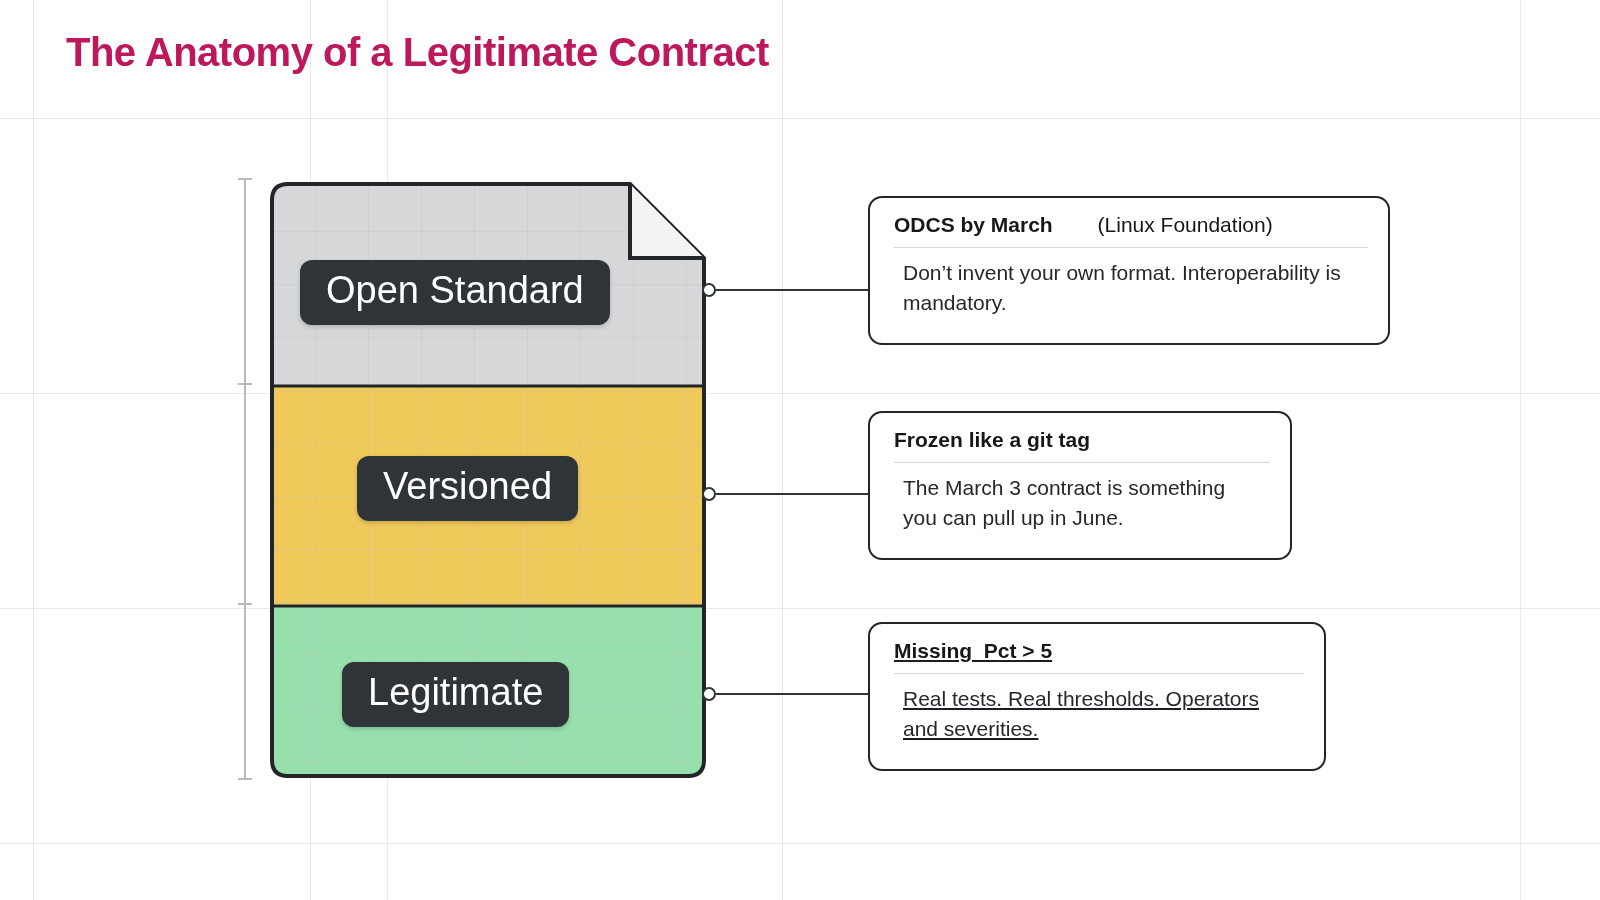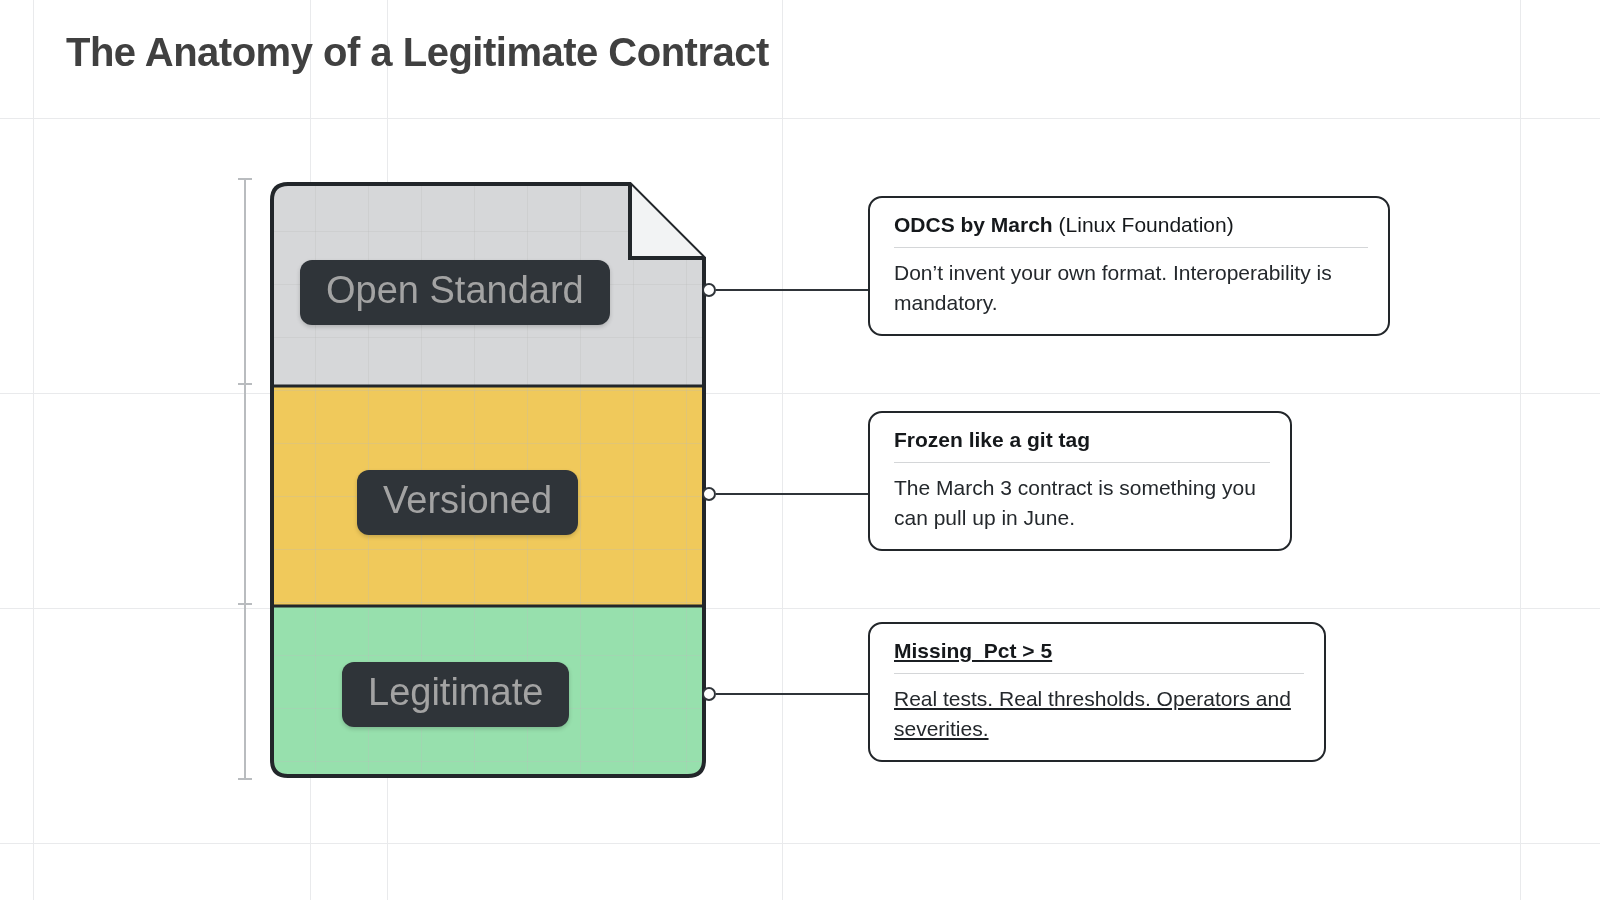--- a/index.html
+++ b/index.html
@@ -30,49 +30,49 @@
   .grid-line-h { height: 1px; left: 0; right: 0; }
 
   
   #page-title {
     position: absolute;
     left: 66px;
     top: 30px;
     font-size: 40px;
     font-weight: bold;
     letter-spacing: -0.5px;
-    color: #404040;
+    color: #be185d;
     white-space: nowrap;
   }
 
   
   #doc-wrap {
     position: absolute;
     left: 262px;
     top: 178px;
     width: 448px;
     height: 604px;
   }
   #doc-shape {
     position: absolute;
     inset: 0;
   }
   .doc-band-label {
     position: absolute;
     background: #2f3439;
-    color: #a3a3a3;
+    color: #ffffff;
     border-radius: 12px;
     font-size: 38px;
     font-weight: 500;
     padding: 9px 26px 13px 26px;
     white-space: nowrap;
     box-shadow: 0 2px 4px rgba(0,0,0,0.18);
   }
   #band-label-0 { left: 38px; top: 82px; }
-  #band-label-1 { left: 95px; top: 292px; }
+  #band-label-1 { left: 95px; top: 278px; }
   #band-label-2 { left: 80px; top: 484px; }
 
   
   #bracket {
     position: absolute;
     left: 238px;
     top: 178px;
     width: 14px;
     height: 604px;
   }
@@ -106,31 +106,32 @@
   }
   .callout-title {
     font-size: 21px;
     font-weight: bold;
     color: #15181b;
     margin: 0 0 10px 0;
     line-height: 1.2;
   }
   .callout-title .reg {
     font-weight: normal;
+    margin-left: 39px;
   }
   .callout-rule {
     height: 1px;
     background: #d4d6d8;
     margin: 0 0 10px 0;
   }
   .callout-body {
     font-size: 21px;
     line-height: 1.42;
     color: #24282c;
-    margin: 0;
+    margin: 9px;
   }
   #callout-0 { left: 868px; top: 196px;  width: 522px; }
   #callout-1 { left: 868px; top: 411px;  width: 424px; }
   #callout-2 { left: 868px; top: 622px;  width: 458px; text-decoration: underline; }
 
   .node-dot {
     position: absolute;
     width: 14px;
     height: 14px;
     border-radius: 50%;

